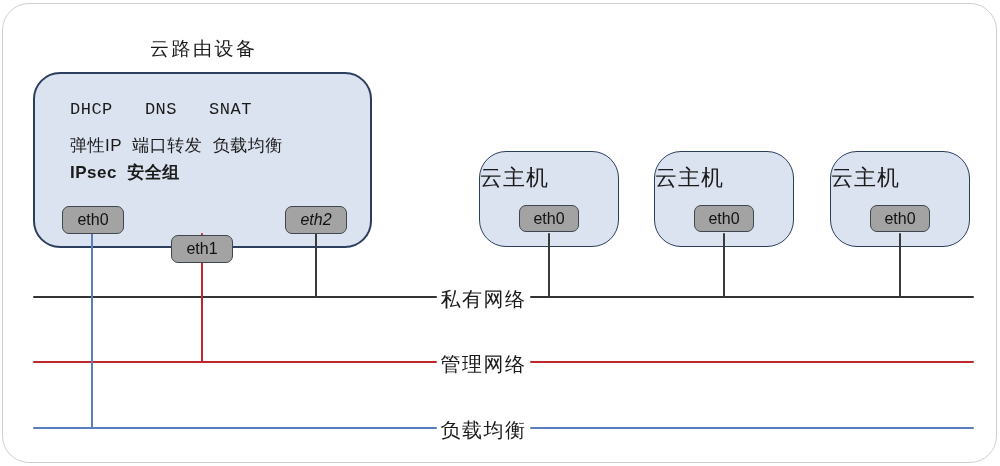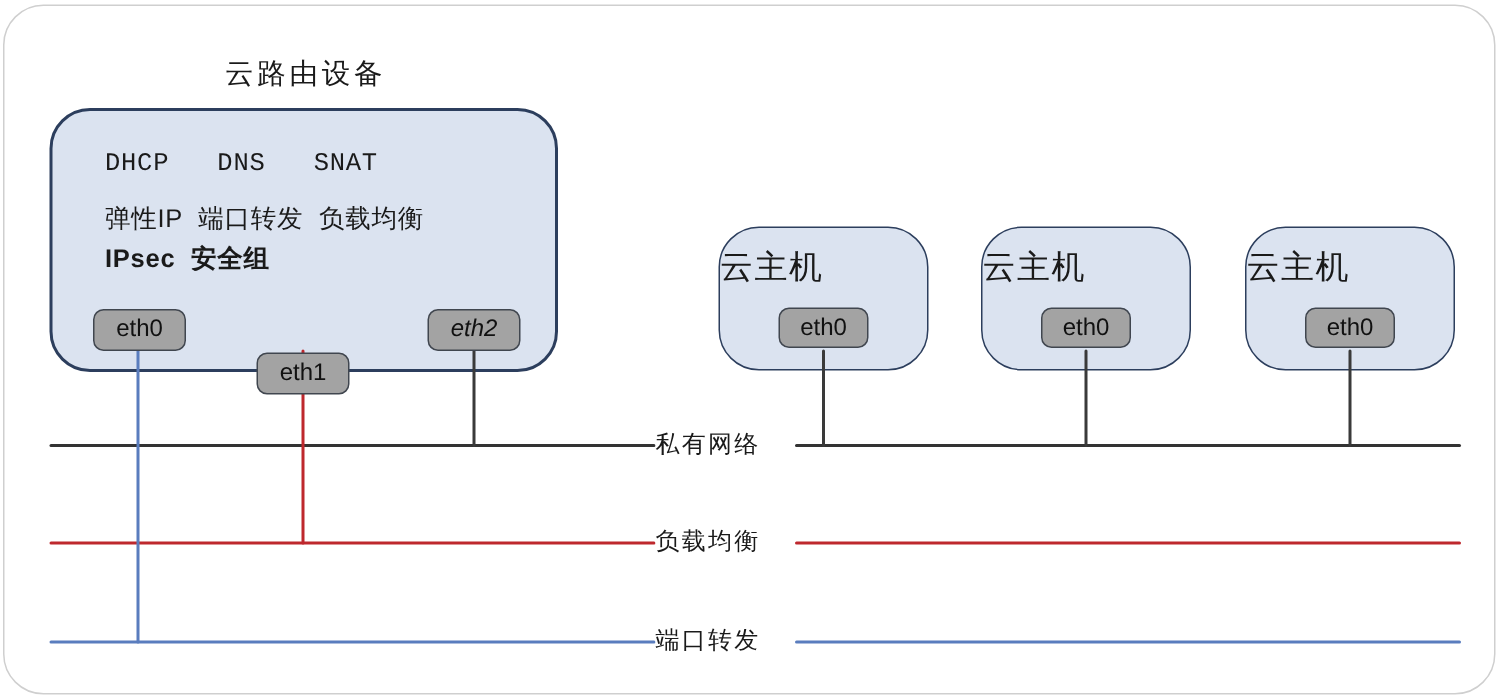--- a/index.html
+++ b/index.html
@@ -110,21 +110,22 @@
   .seg-left  { left: 33px;  width: 404px; }
   .seg-right { left: 530px; width: 444px; }
   .net-private    { top: 296px; background: #333333; }
   .net-management { top: 361px; background: #be282d; }
   .net-public     { top: 427px; background: #5a7dbe; }
 
   .net-label {
     position: absolute;
     left: 437px;
     width: 93px;
-    font-size: 16px;
+    text-align: center;
+    font-size: 20px;
     letter-spacing: 1.5px;
     color: #1a1a1a;
     background: #ffffff;
     z-index: 2;
   }
   .label-private    { top: 286px; }
   .label-management { top: 351px; }
   .label-public     { top: 417px; }
 </style>
 </head>
@@ -164,18 +165,18 @@
   <div class="vline vline-black vline-h1"></div>
   <div class="vline vline-black vline-h2"></div>
   <div class="vline vline-black vline-h3"></div>
 
   <div class="hline net-private seg-left"></div>
   <div class="hline net-private seg-right"></div>
   <div class="net-label label-private">私有网络</div>
 
   <div class="hline net-management seg-left"></div>
   <div class="hline net-management seg-right"></div>
-  <div class="net-label label-management">负载均衡</div>
+  <div class="net-label label-management">管理网络</div>
 
   <div class="hline net-public seg-left"></div>
   <div class="hline net-public seg-right"></div>
-  <div class="net-label label-public">端口转发</div>
+  <div class="net-label label-public">负载均衡</div>
 </div>
 
 </body></html>

